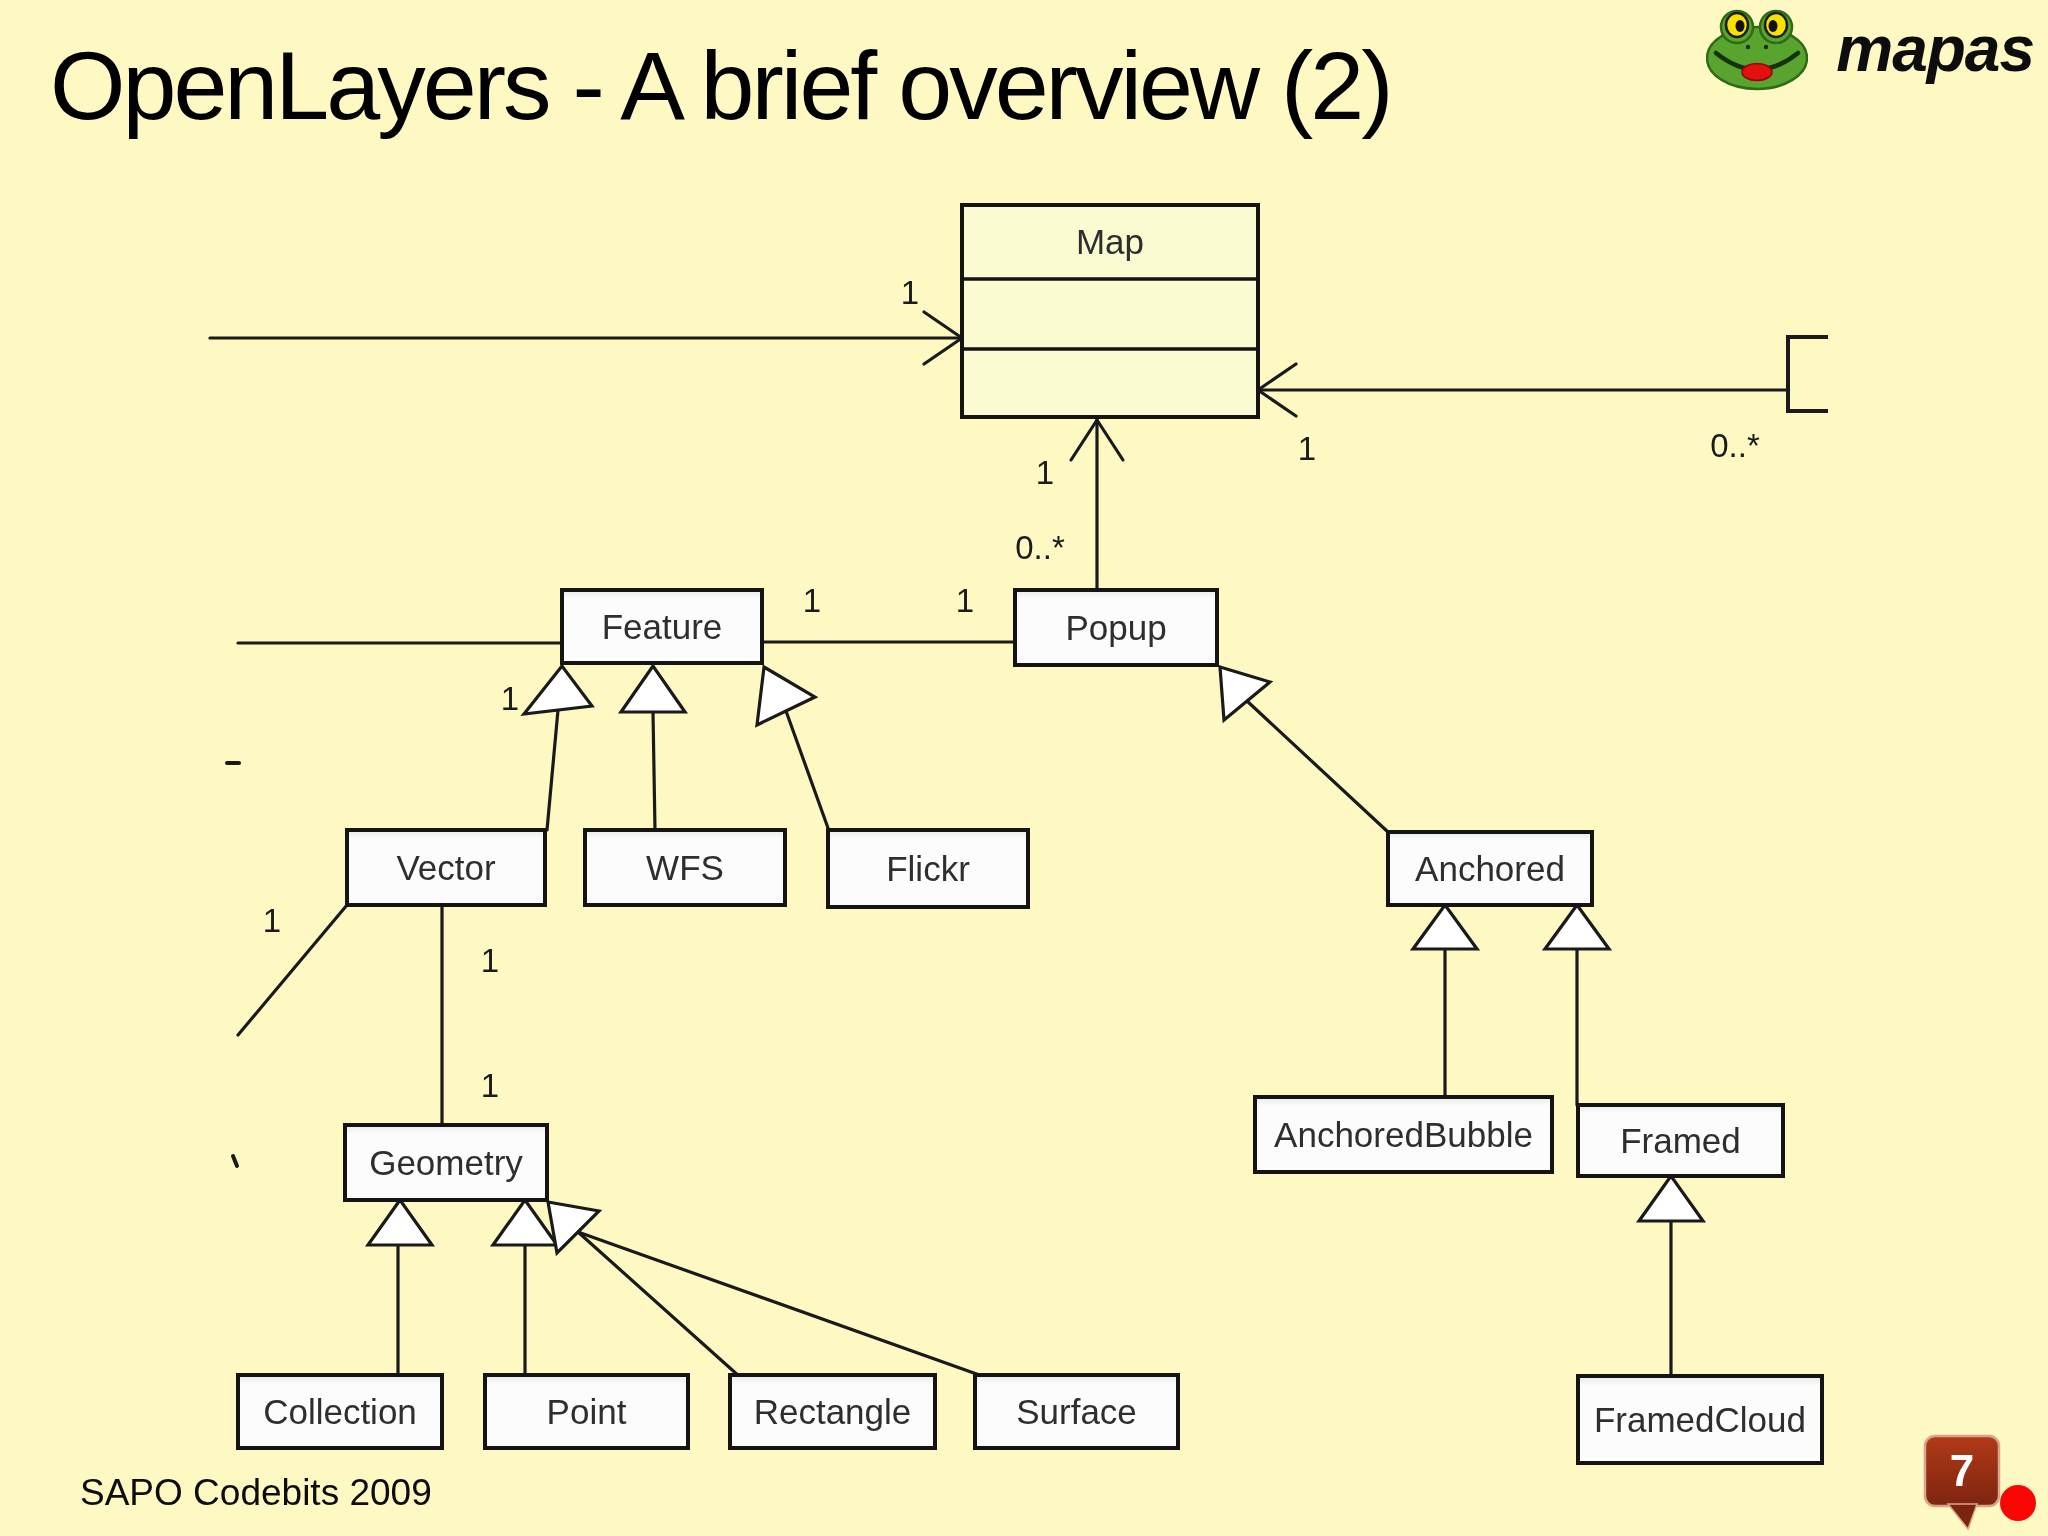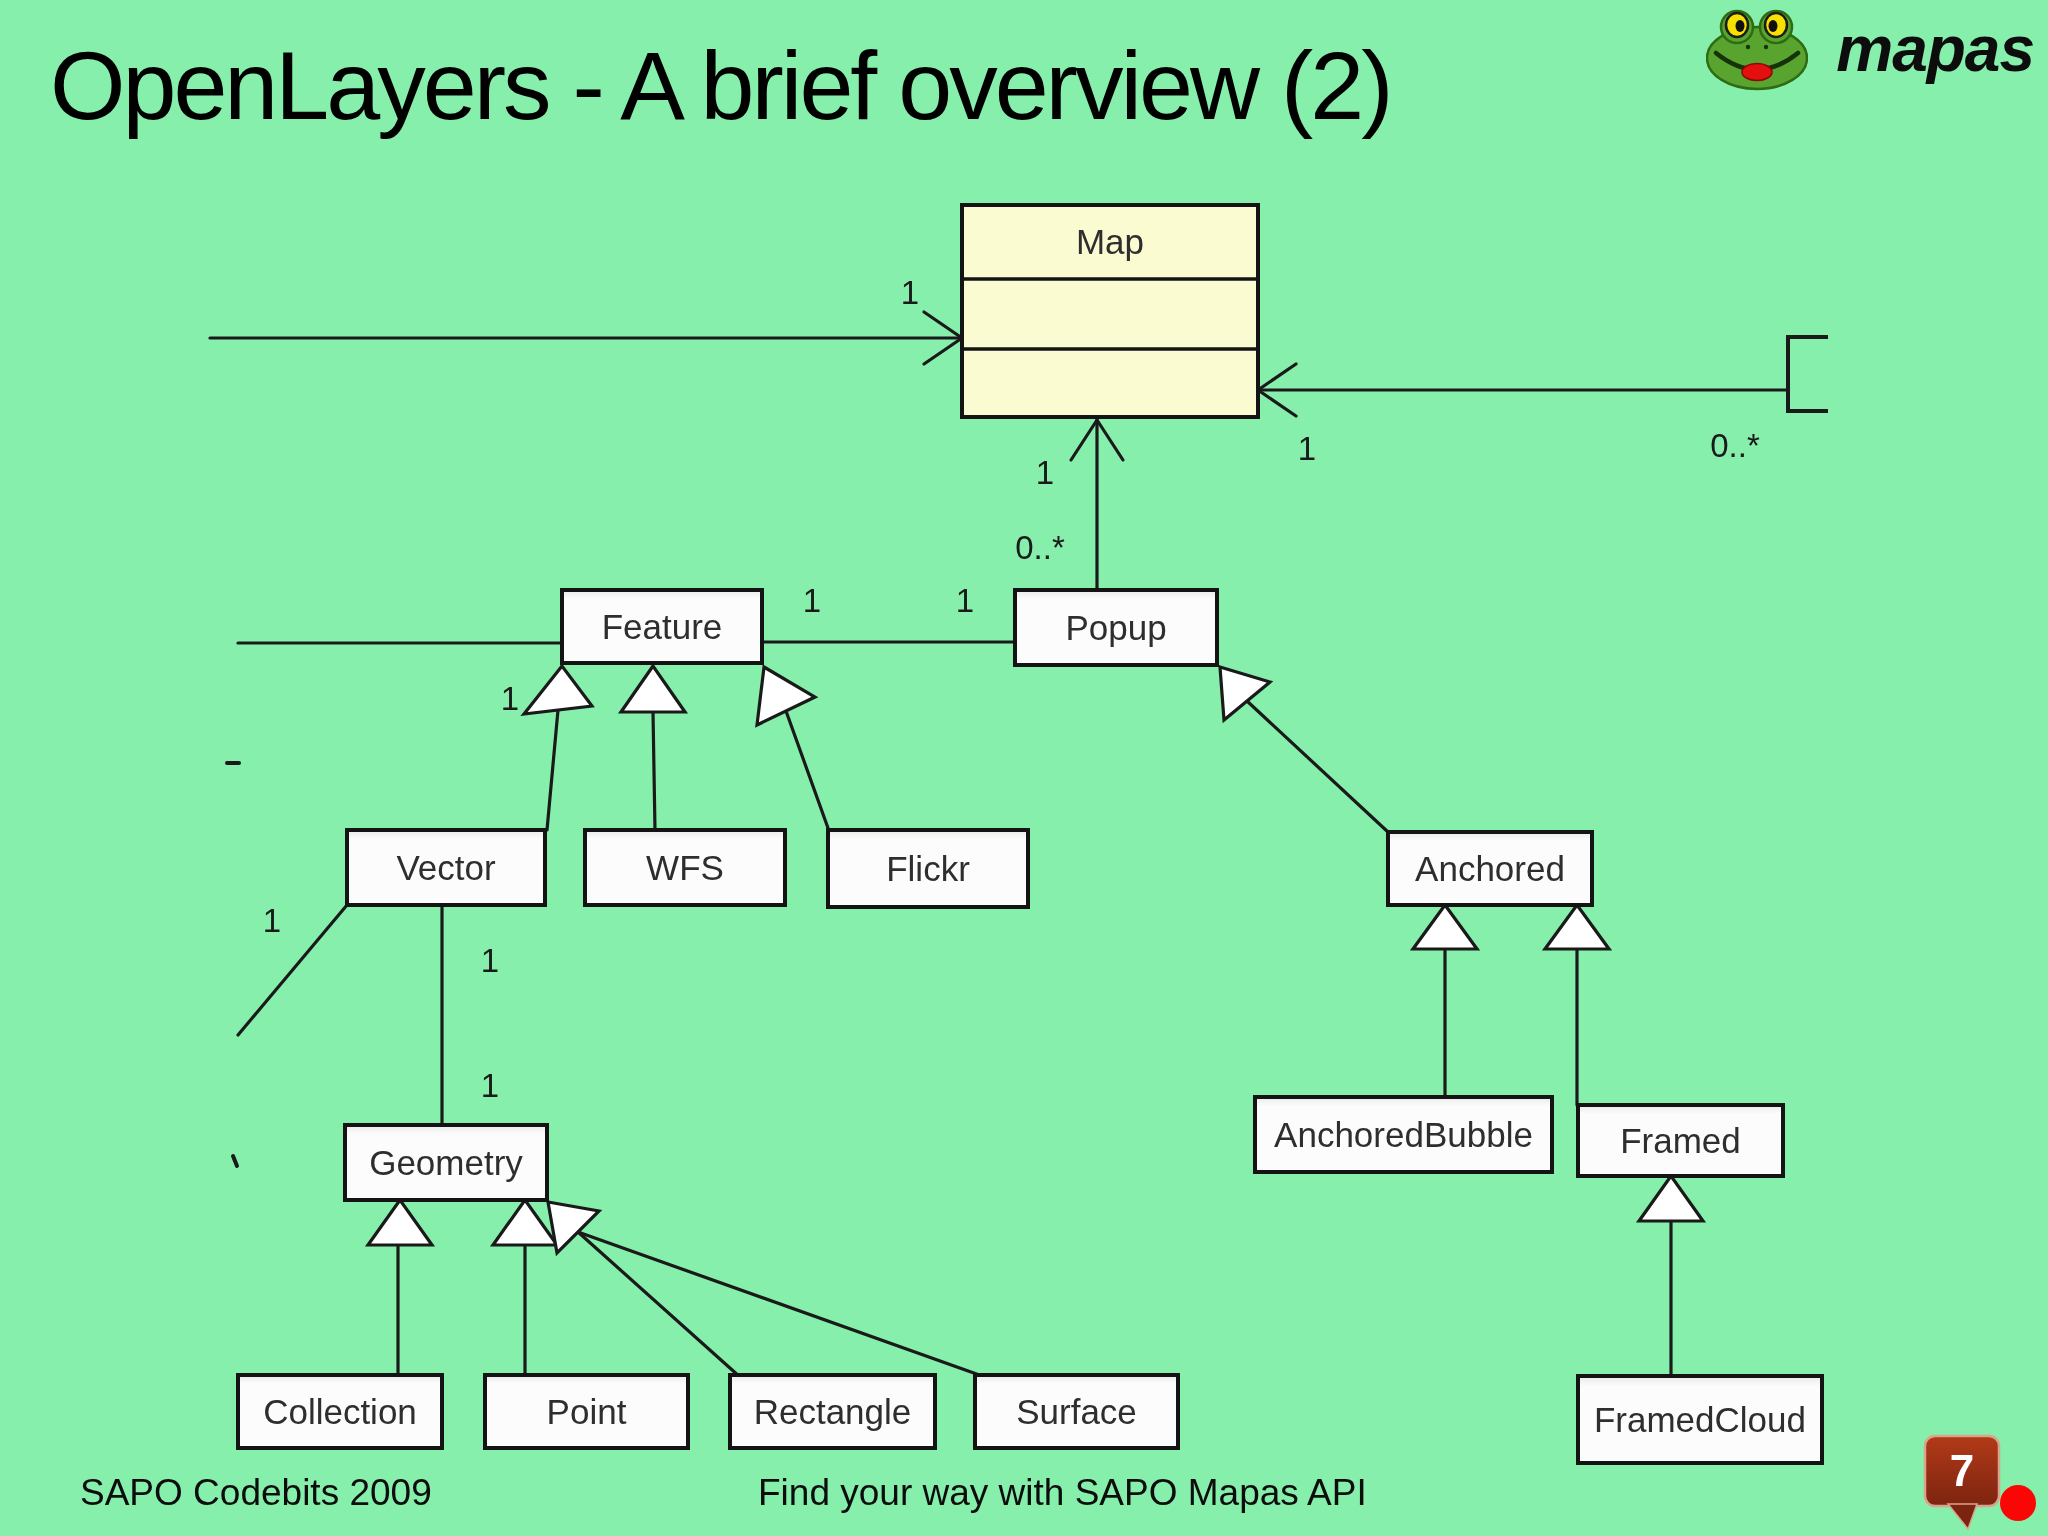--- a/index.html
+++ b/index.html
@@ -1,17 +1,17 @@
 <!DOCTYPE html>
 <html><head>
 <meta charset="utf-8">
 <style>
   html,body{margin:0;padding:0;}
   .slide{
-    position:relative;width:2048px;height:1536px;background:#86efac;
+    position:relative;width:2048px;height:1536px;background:#fef9c3;
     overflow:hidden;font-family:"Liberation Sans",sans-serif;
   }
   .slide-title{
     position:absolute;left:50px;top:30px;margin:0;
     font-size:97px;font-weight:400;letter-spacing:-3px;color:#000;
     white-space:nowrap;
   }
   .logo{
     position:absolute;right:14px;top:6px;display:flex;align-items:center;gap:28px;
   }
@@ -182,15 +182,14 @@
     <g>
       <rect x="1925" y="1436" width="74" height="70" rx="10" fill="url(#badgeGrad)" stroke="#d9a astroke" stroke-width="0"></rect>
       <rect x="1925" y="1436" width="74" height="70" rx="10" fill="url(#badgeGrad)" stroke="#d8a58c" stroke-width="2.5"></rect>
       <polygon points="1948,1504 1977,1504 1968,1529" fill="#7d2410" stroke="#d8a58c" stroke-width="1.5"></polygon>
       <text x="1962" y="1486" text-anchor="middle" font-family="Liberation Sans, sans-serif" font-size="44" font-weight="bold" fill="#ffffff">7</text>
       <circle cx="2018" cy="1503" r="18" fill="#fb0505"></circle>
     </g>
   </svg>
 
   <div class="footer-left">SAPO Codebits 2009</div>
-  <div class="footer-center">Find your way with SAPO Mapas API</div>
 
 </div>
 
 </body></html>

